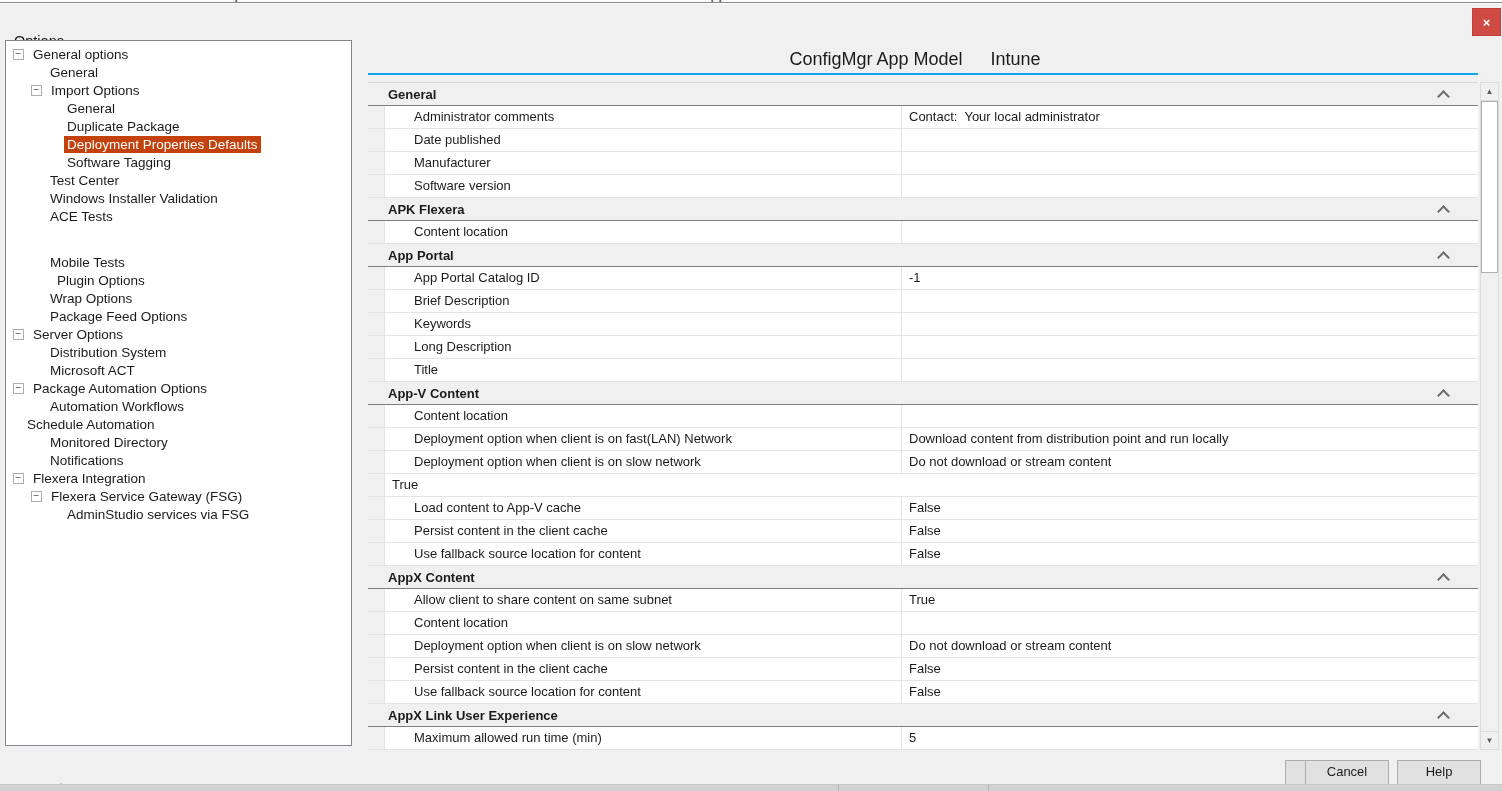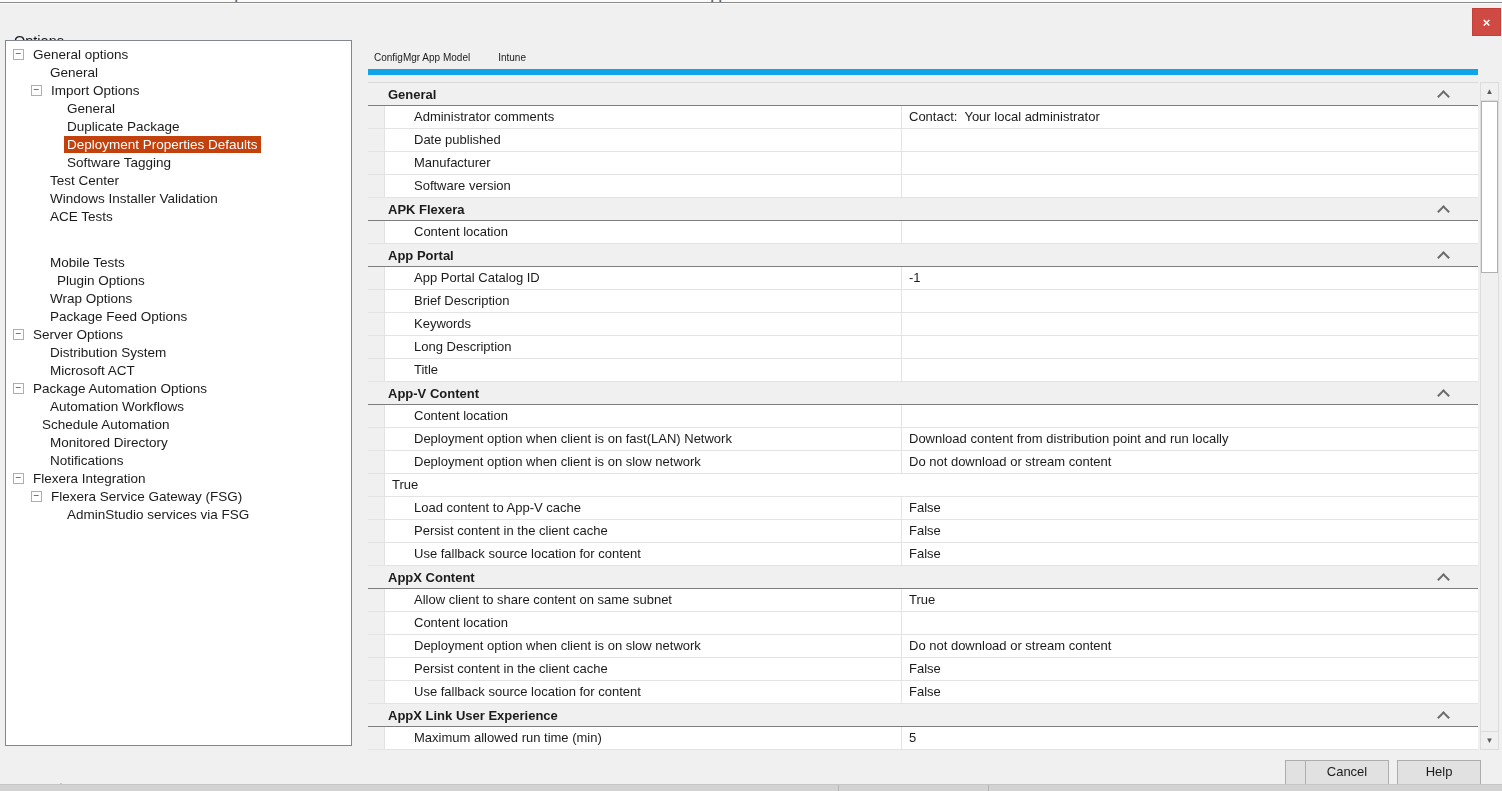--- a/index.html
+++ b/index.html
@@ -41,22 +41,22 @@
     width:11px; height:11px; box-sizing:border-box; flex:none;
     border:1px solid #a9afb9; background:#fff;
     color:#444; font-size:10px; line-height:8px; text-align:center; margin-right:6px;
   }
   .tree-label { padding:1px 3px; }
   .tree-row.selected .tree-label { background:#c2410c; color:#fff; }
 
   
   .tabstrip {
     position:absolute; left:368px; top:46px; width:1110px; height:29px;
-    box-sizing:border-box; border-bottom:6px solid #0ea5e9;
-    display:flex; align-items:center; font-size:10px;
+    box-sizing:border-box; border-bottom:2px solid #0ea5e9;
+    display:flex; align-items:center; font-size:18px;justify-content:center;
   }
   .tab { margin-left:4px; margin-right:20px; padding:2px 2px; cursor:pointer; }
   .notch {
     position:absolute; left:52px; bottom:-1px; width:0; height:0;
     border-left:9px solid transparent; border-right:9px solid transparent;
     border-bottom:9px solid #9b9b9b;
   }
   .notch-inner {
     position:absolute; left:61px; bottom:-1px; width:0; height:0;
     border-left:8px solid transparent; border-right:8px solid transparent;
@@ -189,21 +189,21 @@
     <div class="tree-row" style="padding-left: 41px;">
       <span class="tree-label">Microsoft ACT</span>
     </div>
     <div class="tree-row" style="padding-left: 7px;">
       <span class="expander">−</span>
       <span class="tree-label">Package Automation Options</span>
     </div>
     <div class="tree-row" style="padding-left: 41px;">
       <span class="tree-label">Automation Workflows</span>
     </div>
-    <div class="tree-row" style="padding-left: 33px;">
+    <div class="tree-row" style="padding-left: 18px;">
       <span class="tree-label">Schedule Automation</span>
     </div>
     <div class="tree-row" style="padding-left: 41px;">
       <span class="tree-label">Monitored Directory</span>
     </div>
     <div class="tree-row" style="padding-left: 41px;">
       <span class="tree-label">Notifications</span>
     </div>
     <div class="tree-row" style="padding-left: 7px;">
       <span class="expander">−</span>

